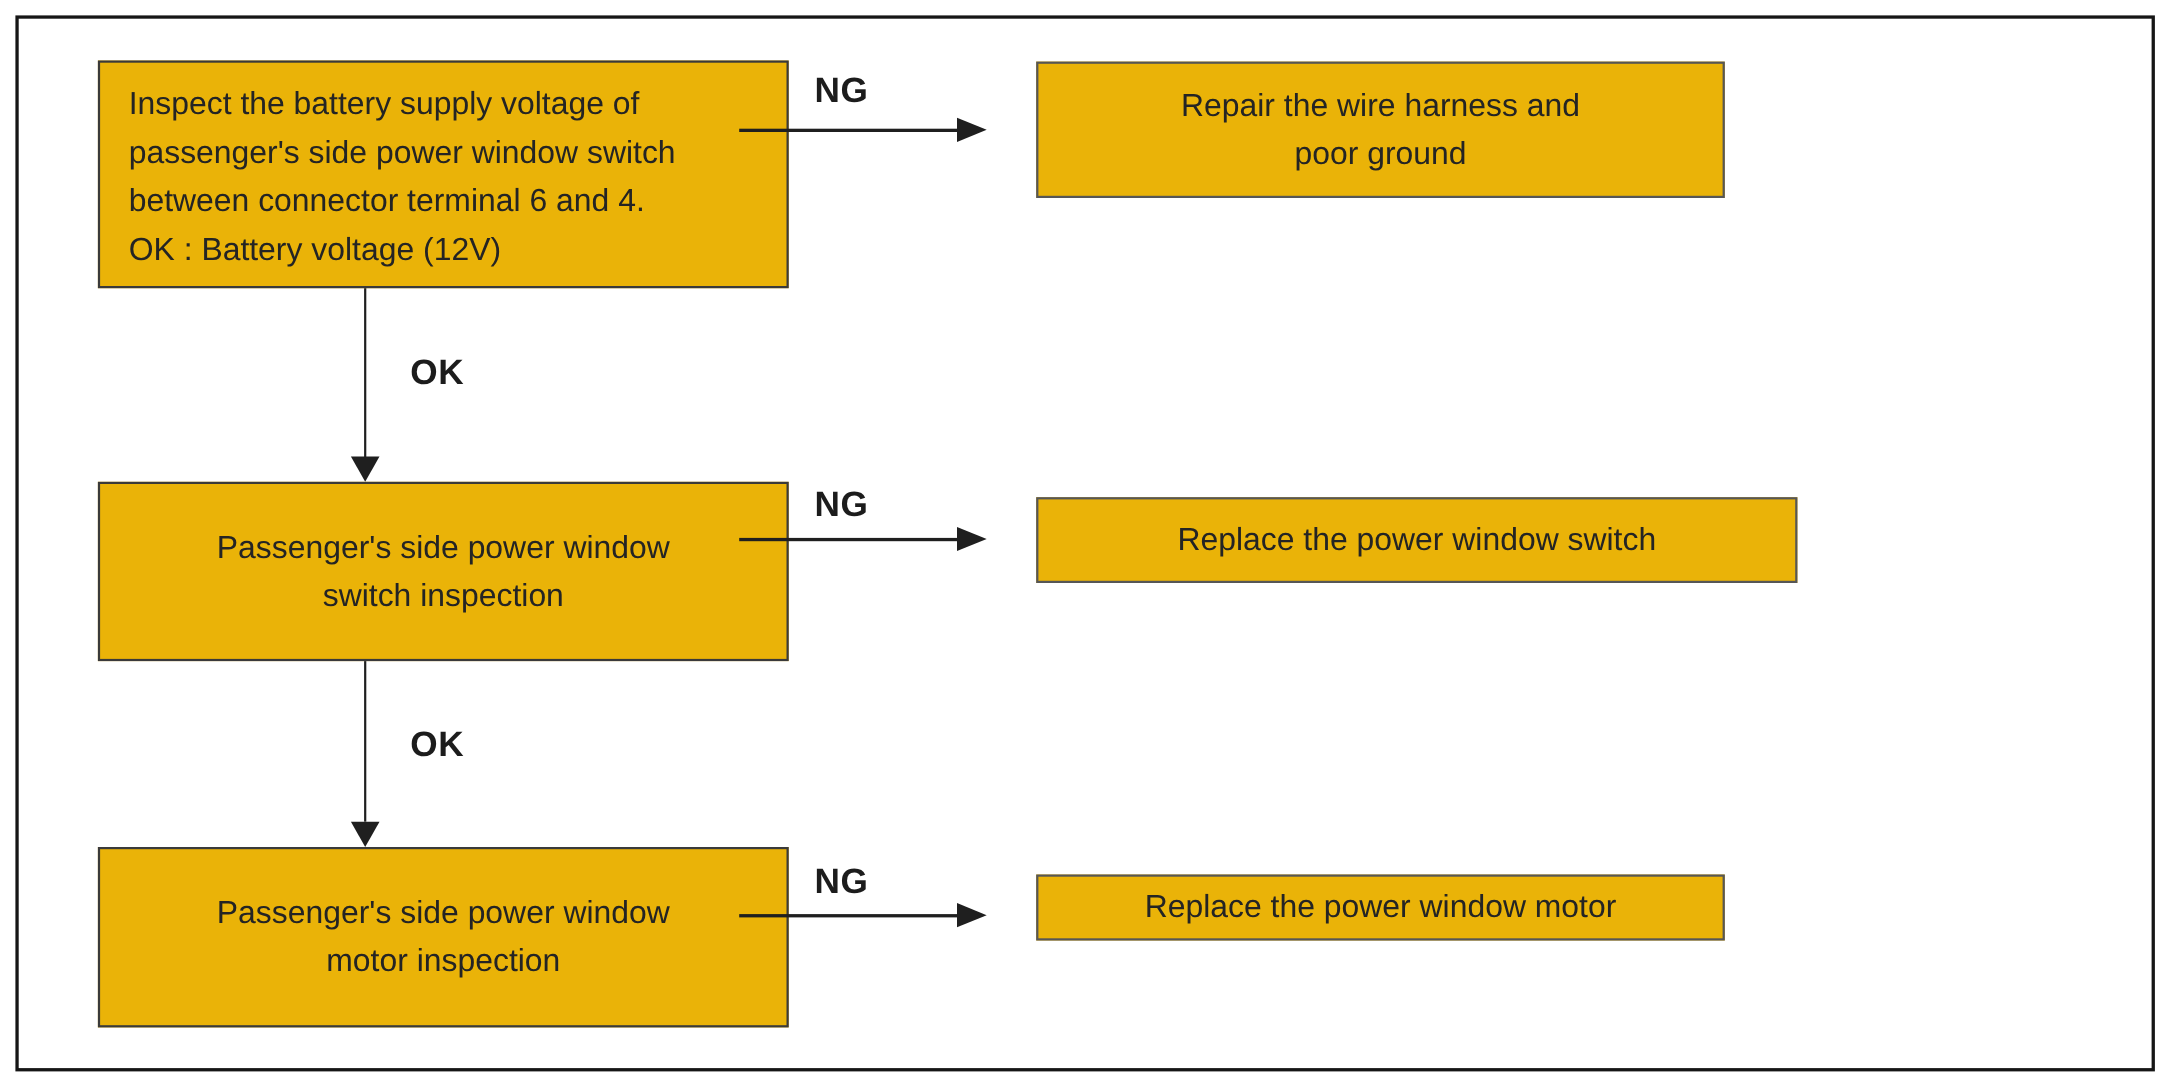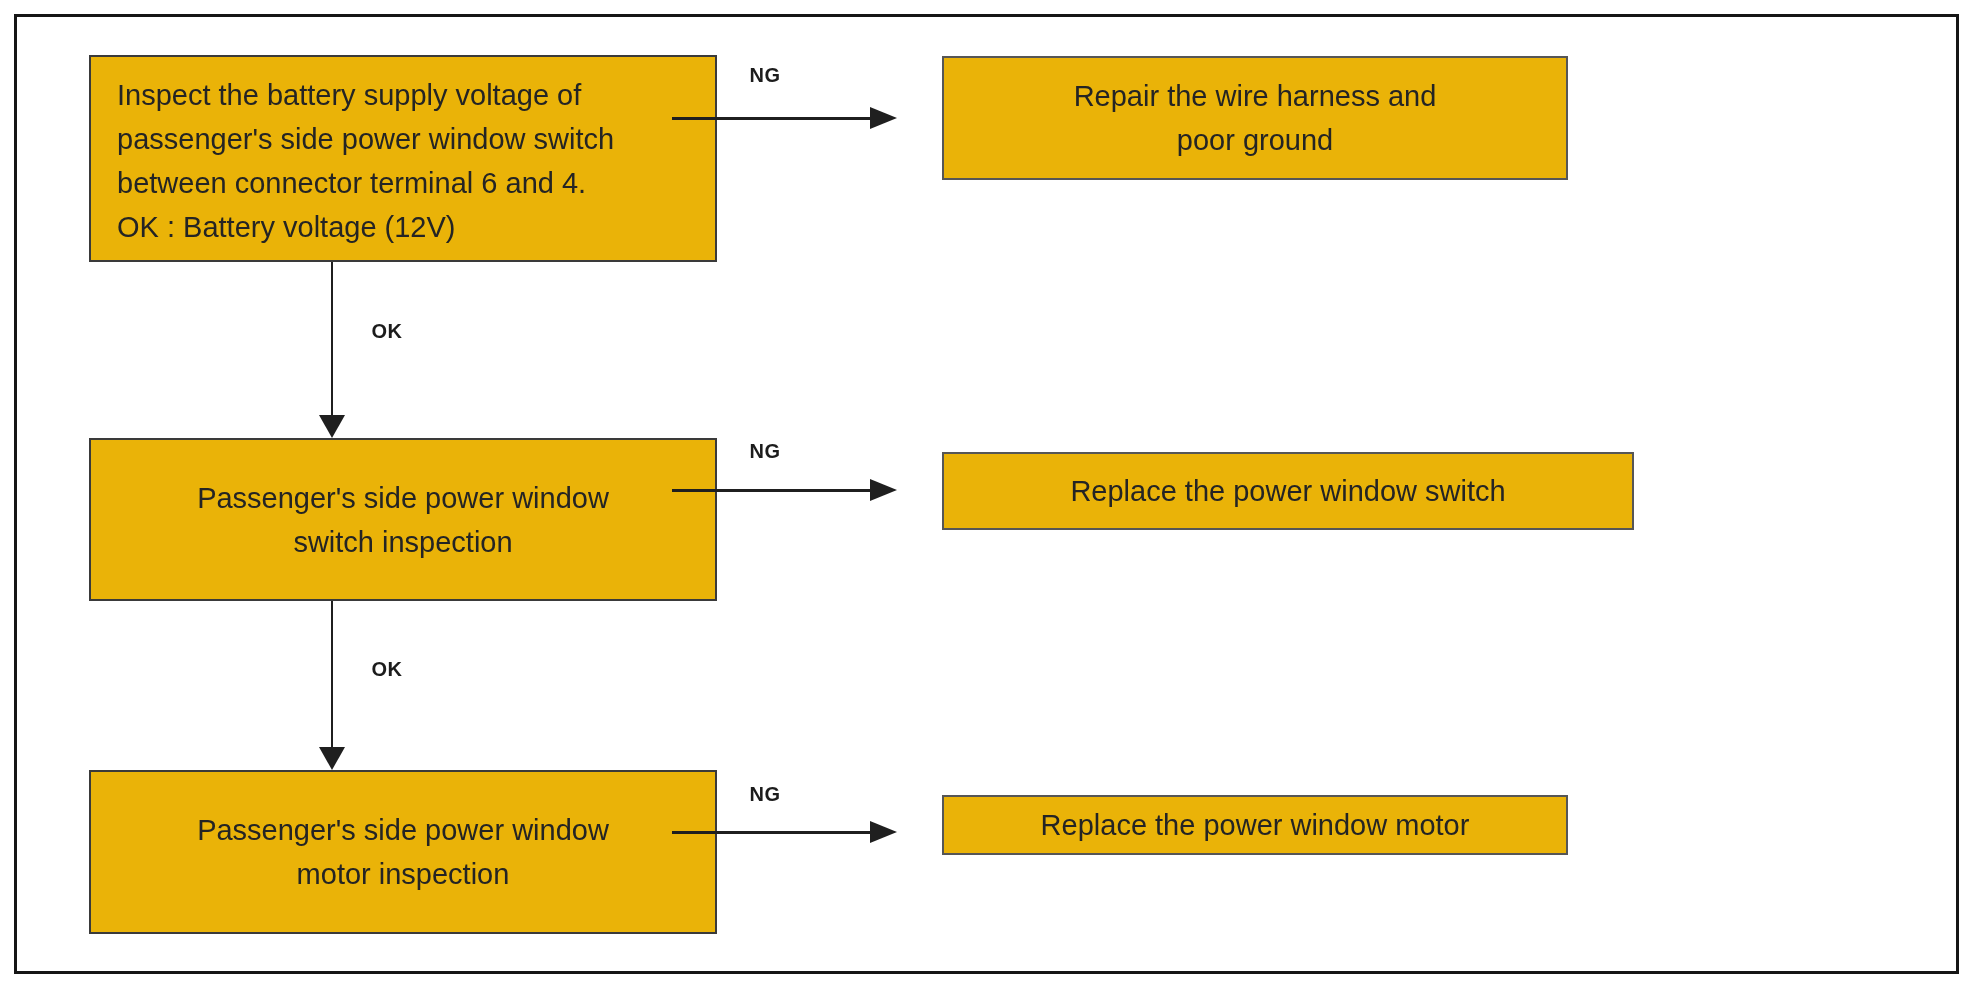--- a/index.html
+++ b/index.html
@@ -29,24 +29,24 @@
     position:absolute; width:0; height:0;
     border-top:11px solid transparent; border-bottom:11px solid transparent;
     border-left:27px solid #1f1f1f;
   }
   .arrow-down {
     position:absolute; width:0; height:0;
     border-left:13px solid transparent; border-right:13px solid transparent;
     border-top:23px solid #1f1f1f;
   }
   .edge-label {
-    position:absolute; font-weight:700; font-size:20px; color:#1c1c1c;
+    position:absolute; font-weight:700; font-size:32px; color:#1c1c1c;
     width:120px; text-align:center; letter-spacing:0.5px;
   }
-  .edge-label.ok { width:70px; text-align:center; }
+  .edge-label.ok { width:70px; text-align:right; }
 </style>
 </head>
 <body>
 
 <div class="canvas">
   <div class="frame"></div>
 
   <div class="box step top-left" style="left:44px; top:55px; width:628px; height:207px;">
     <div class="box-text">Inspect the battery supply voltage of
 passenger's side power window switch

